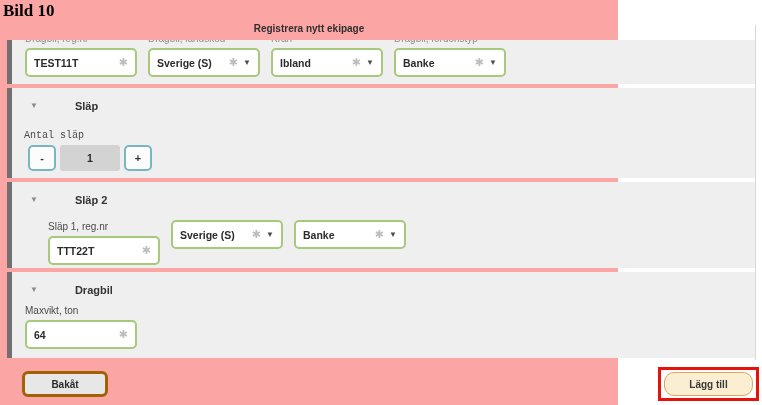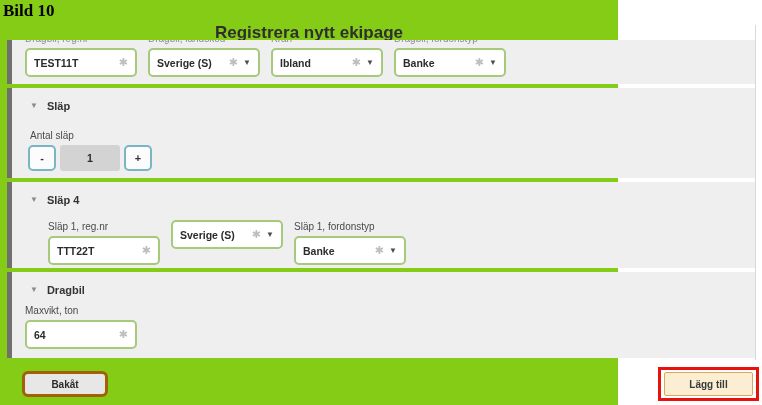--- a/index.html
+++ b/index.html
@@ -1,71 +1,71 @@
 <!DOCTYPE html>
 <html><head>
 <meta charset="utf-8">
 <style>
   * { margin:0; padding:0; box-sizing:border-box; }
   html,body { width:762px; height:405px; background:#ffffff; overflow:hidden;
               font-family:"Liberation Sans", sans-serif; }
-  .page { position:relative; width:618px; height:405px; background:#84cc16; }
+  .page { position:relative; width:618px; height:405px; background:#fca5a5; }
 
   .caption { position:absolute; left:3px; top:1px; font-family:"Liberation Serif", serif;
              font-weight:bold; font-size:17px; color:#000; }
 
   .form-title { position:absolute; left:0; right:0; top:23px; text-align:center;
-                font-size:17px; font-weight:bold; color:#2f2f2f; }
+                font-size:10px; font-weight:bold; color:#2f2f2f; }
 
   .right-edge { position:absolute; left:755px; top:25px; width:1px; height:335px; background:#d9d9d9; }
 
   .panel { position:absolute; left:7px; width:748px; background:#efefef;
            border-left:5px solid #707070; overflow:hidden; }
   .panel-1 { top:40px; height:44px; }
   .panel-2 { top:88px; height:90px; }
   .panel-3 { top:182px; height:86px; }
   .panel-4 { top:272px; height:86px; }
 
   .section-header { display:flex; align-items:center; margin:12px 0 0 18px; cursor:pointer; }
   .collapse-icon { color:#8a8a8a; font-size:8px; margin-right:9px; line-height:1; }
-  .section-title { font-size:11px; font-weight:bold; color:#333; }
+  .section-title { font-size:11px; font-weight:bold; color:#333;margin-left:28px; }
 
   .fields-row { display:flex; margin-left:13px; }
   .field-col { width:112px; margin-right:11px; display:flex; flex-direction:column; }
   .field-label { font-size:10px; color:#4a4a4a; height:14px; line-height:14px;
                  margin-bottom:2px; white-space:nowrap; }
   .clipped .fields-row { margin-top:-8px; }
   .clipped .field-label { color:#8d8d8d; }
 
   .input-box { height:29px; background:#fff; border:2px solid #a6c97c; border-radius:5px;
                display:flex; align-items:center; padding:0 7px; cursor:text; }
   .input-value { flex:1; font-size:10.5px; font-weight:bold; color:#2b2b2b; white-space:nowrap; }
   .required-icon { color:#bdbdbd; font-size:11px; line-height:1; }
   .caret-icon { color:#4d4d4d; font-size:8px; margin-left:5px; line-height:1; }
 
-  .sub-label { font-size:10px; color:#4a4a4a; margin:18px 0 0 18px; }
+  .sub-label { font-size:10px; color:#4a4a4a; margin:18px 0 0 12px;font-family:Liberation Mono, monospace; }
   .panel-3 .sub-row { margin-top:14px;margin-left:36px; }
 
   .stepper { display:flex; align-items:center; margin:4px 0 0 16px; }
   .step-btn { width:28px; height:26px; background:#fcfcfc; border:2px solid #79b6c2;
               border-radius:5px; font-size:11px; font-weight:bold; color:#333;
               display:flex; align-items:center; justify-content:center; cursor:pointer; }
   .step-value { width:60px; height:26px; background:#d3d3d3; border-radius:3px; margin:0 4px;
                 font-size:10.5px; font-weight:bold; color:#2b2b2b;
                 display:flex; align-items:center; justify-content:center; }
 
   .back-button { position:absolute; left:22px; top:371px; width:86px; height:26px;
                  background:#e7e7e7; border:3px solid #a16207; border-radius:6px;
                  font-size:10px; font-weight:bold; color:#2b2b2b;
                  display:flex; align-items:center; justify-content:center; cursor:pointer; }
 
   .highlight-box { position:absolute; left:658px; top:367px; width:101px; height:34px;
                    border:3px solid #e8120c; }
   .add-button { position:absolute; left:3px; top:2px; width:89px; height:24px;
-                background:#fbeed3; border:1px solid #d8a958; border-radius:2px;
+                background:#fbeed3; border:1px solid #d8a958; border-radius:10px;
                 font-size:10px; font-weight:bold; color:#3a3a3a;
                 display:flex; align-items:center; justify-content:center; cursor:pointer; }
 </style>
 </head>
 <body>
 
 <div class="page">
 
   <div class="caption">Bild 10</div>
   <div class="form-title">Registrera nytt ekipage</div>
@@ -116,39 +116,38 @@
     <div class="stepper">
       <div class="step-btn">-</div>
       <div class="step-value">1</div>
       <div class="step-btn">+</div>
     </div>
   </div>
 
   <div class="panel panel-3">
     <div class="section-header">
       <span class="collapse-icon">▼</span>
-      <span class="section-title">Släp 4</span>
+      <span class="section-title">Släp 2</span>
     </div>
     <div class="fields-row sub-row">
       <div class="field-col">
         <div class="field-label">Släp 1, reg.nr</div>
         <div class="input-box">
           <span class="input-value">TTT22T</span>
           <span class="required-icon">✱</span>
         </div>
       </div>
       <div class="field-col">
         <div class="input-box">
           <span class="input-value">Sverige (S)</span>
           <span class="required-icon">✱</span>
           <span class="caret-icon">▼</span>
         </div>
       </div>
       <div class="field-col">
-        <div class="field-label">Släp 1, fordonstyp</div>
         <div class="input-box">
           <span class="input-value">Banke</span>
           <span class="required-icon">✱</span>
           <span class="caret-icon">▼</span>
         </div>
       </div>
     </div>
   </div>
 
   <div class="panel panel-4">

